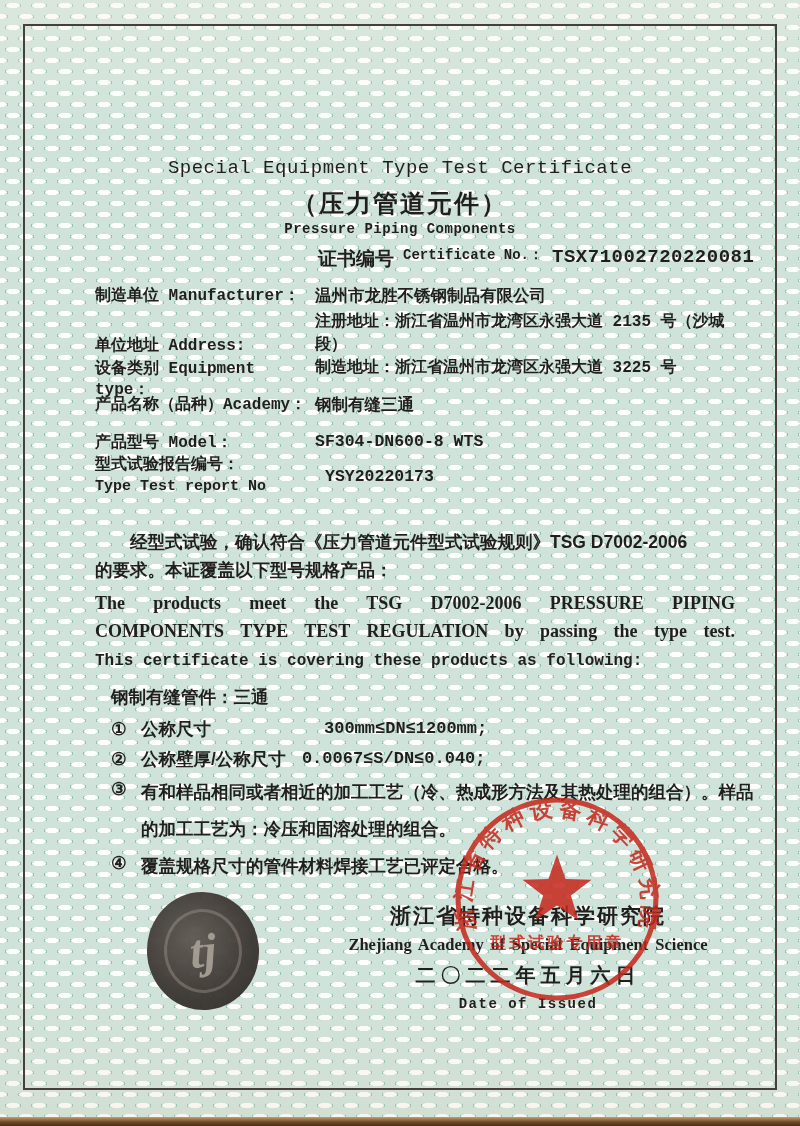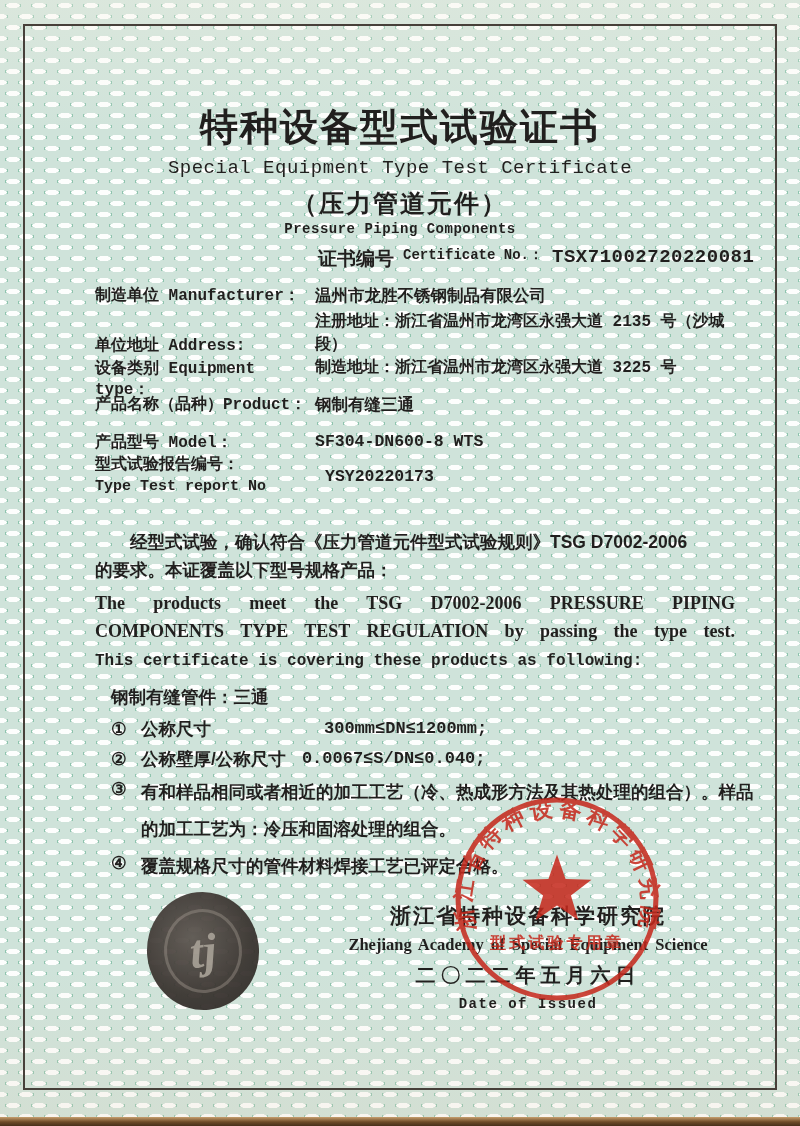--- a/index.html
+++ b/index.html
@@ -101,21 +101,20 @@
     font-size:48px;font-weight:700;color:#9e968c;line-height:1;
   }
 </style>
 </head>
 <body>
 
 <div class="paper">
   <div class="wash"></div>
   <div class="frame"></div>
 
-  <div class="centered title">特种设备型式试验证书</div>
   <div class="centered title-en">Special Equipment Type Test Certificate</div>
   <div class="centered sub-cn">（压力管道元件）</div>
   <div class="centered sub-en">Pressure Piping Components</div>
 
   <div class="certno">
     <span class="cn">证书编号</span>
     <span class="en">Certificate No.：</span>
     <span class="val">TSX71002720220081</span>
   </div>
 
@@ -130,21 +129,21 @@
       <span class="vline">注册地址：浙江省温州市龙湾区永强大道 2135 号（沙城段）</span>
       <span class="vline">制造地址：浙江省温州市龙湾区永强大道 3225 号</span>
     </span>
   </div>
 
   <div class="row r3">
     <span class="label">设备类别 Equipment type：</span>
   </div>
 
   <div class="row r4">
-    <span class="label">产品名称（品种）Product：</span>
+    <span class="label">产品名称（品种）Academy：</span>
     <span class="value">钢制有缝三通</span>
   </div>
 
   <div class="row r5">
     <span class="label">产品型号 Model：</span>
     <span class="value">SF304-DN600-8 WTS</span>
   </div>
 
   <div class="row r6 vcenter">
     <span class="label label-stack">

